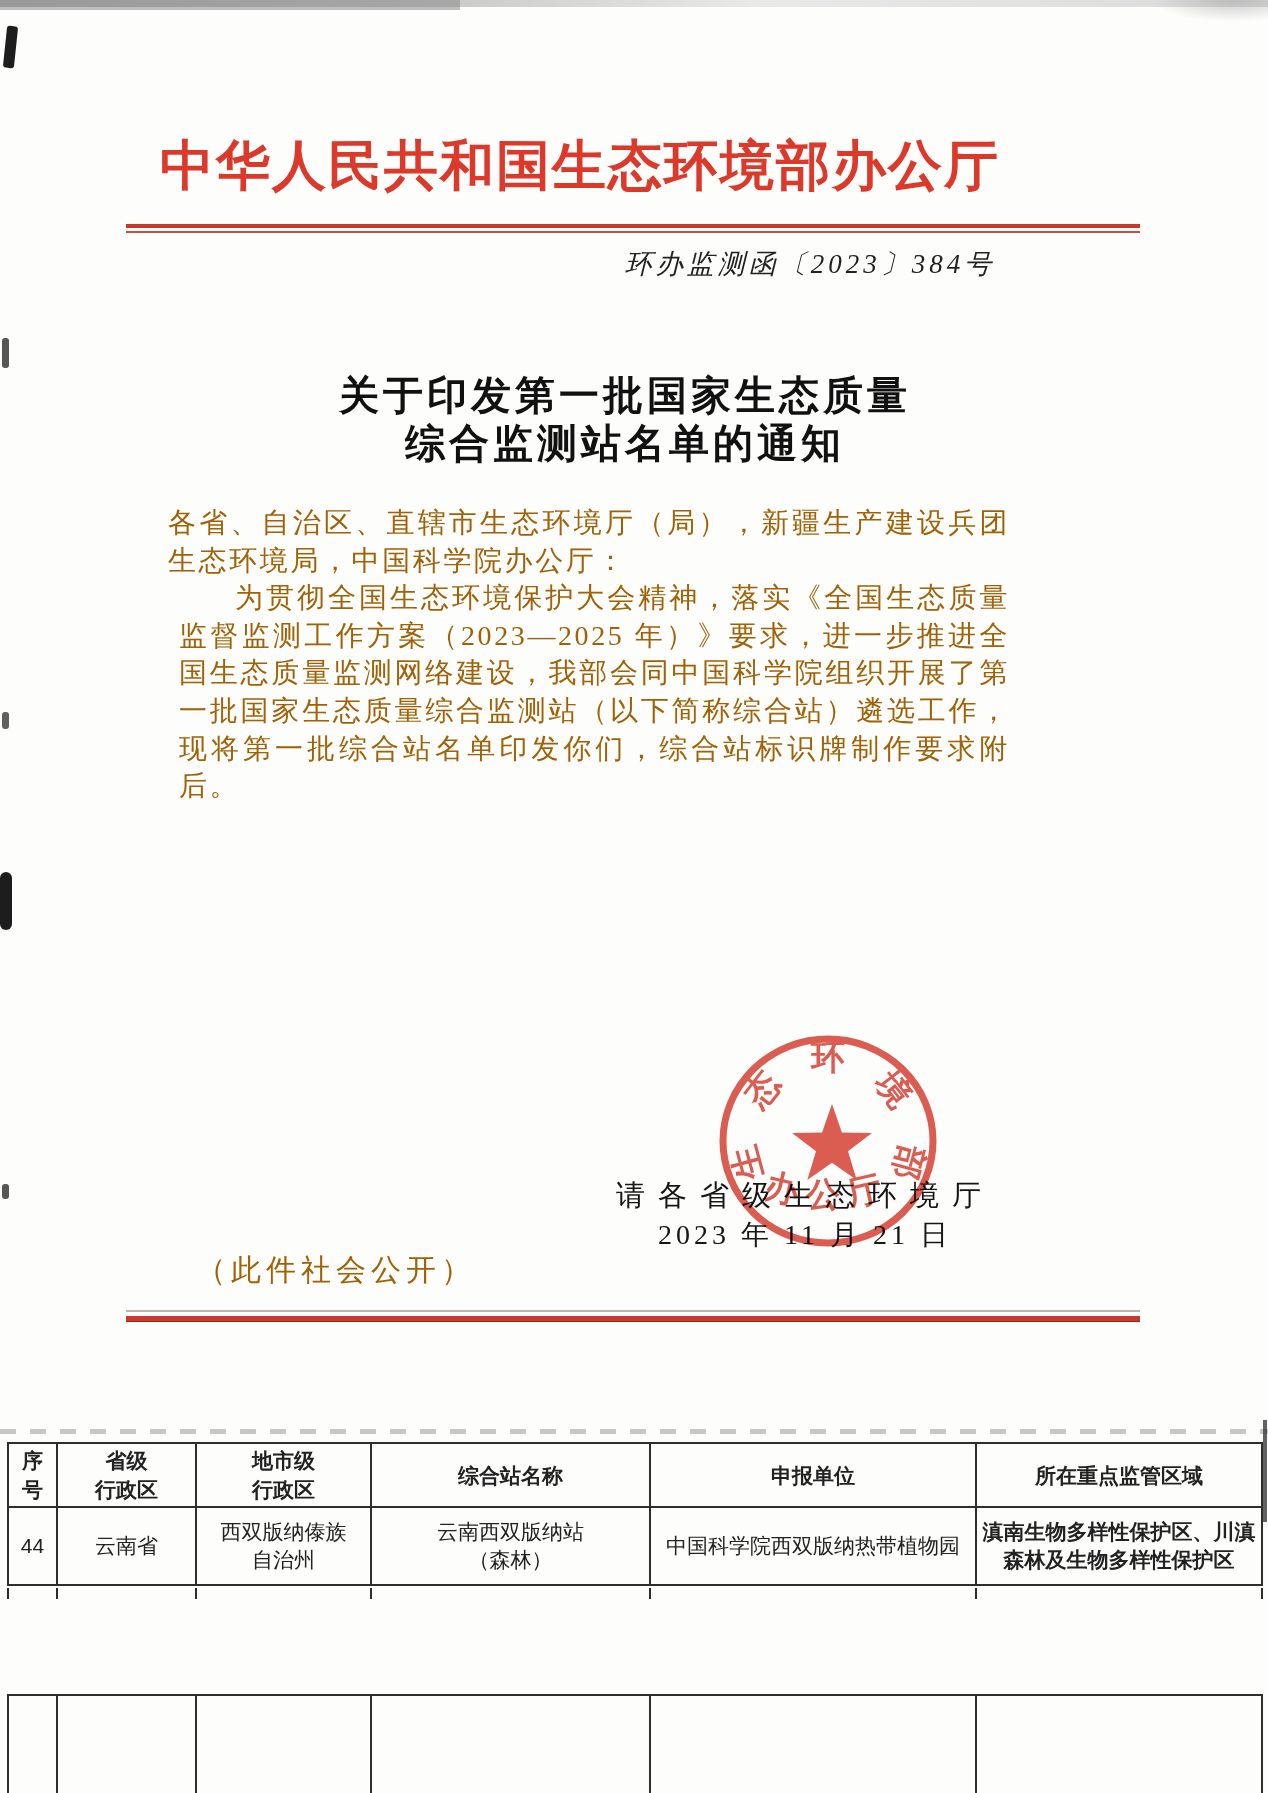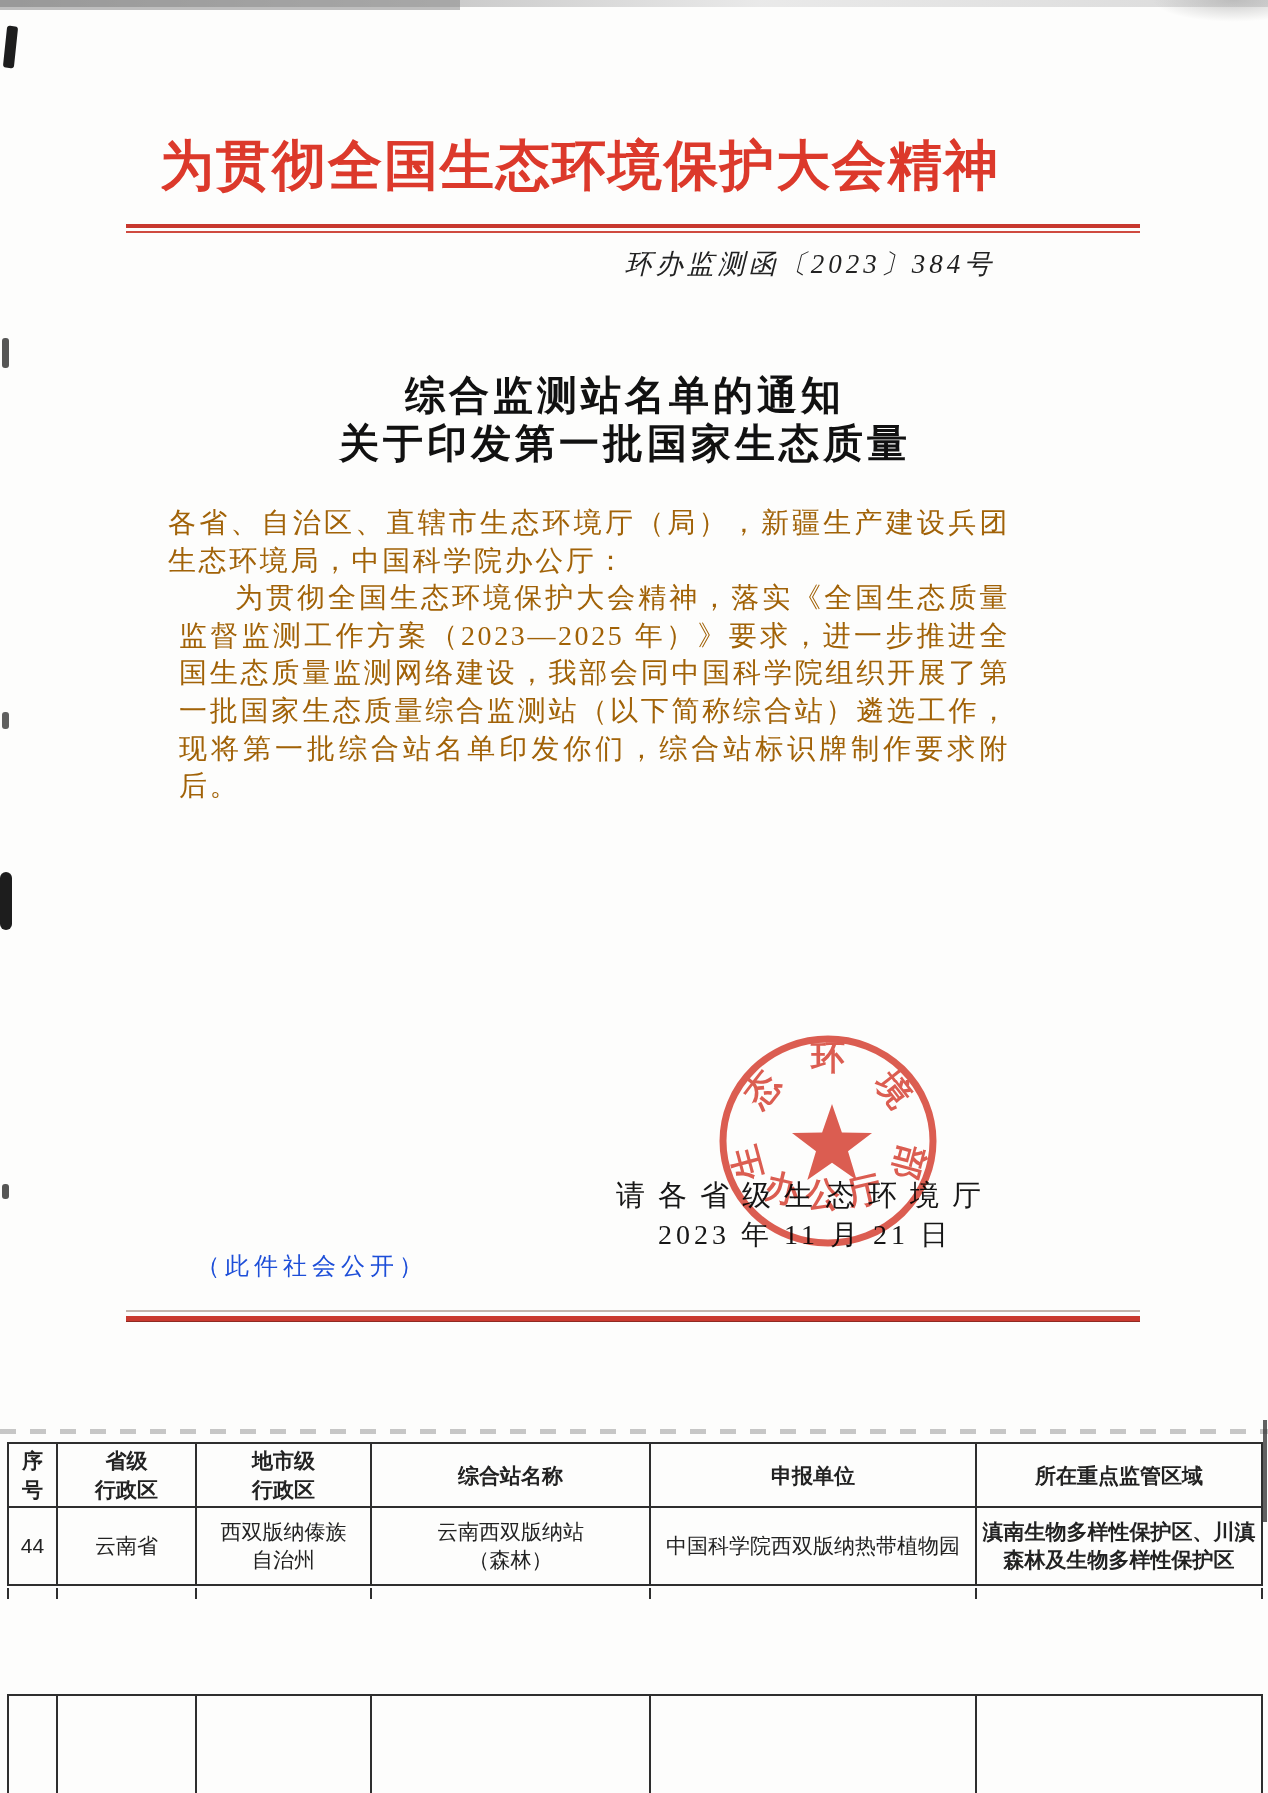--- a/index.html
+++ b/index.html
@@ -41,21 +41,21 @@
   .body-text{position:absolute;left:168px;top:504px;width:842px;
     font-size:28px;line-height:37.6px;letter-spacing:2.6px;text-align:justify;color:#a16207;}
   .body-text p{margin:0;}
   .body-text p.indent{text-indent:2em;margin-left:11px;}
 
   
   .signer{position:absolute;left:505px;top:1176px;width:600px;text-align:center;
     font-size:29px;letter-spacing:13px;color:#161616;white-space:nowrap;}
   .sign-date{position:absolute;left:505px;top:1216px;width:600px;text-align:center;
     font-size:28px;letter-spacing:4px;color:#161616;white-space:nowrap;}
-  .public-note{position:absolute;left:196px;top:1250px;font-size:24px;letter-spacing:5px;color:#1d4ed8;}
+  .public-note{position:absolute;left:196px;top:1250px;font-size:30px;letter-spacing:5px;color:#a16207;}
 
   
   .seal{position:absolute;left:708px;top:1028px;width:240px;height:230px;
     mix-blend-mode:multiply;opacity:.88;pointer-events:none;}
   .seal svg text{font-family:"Liberation Serif","DejaVu Serif",serif;font-weight:700;}
 
   
   .bottom-rule-a{position:absolute;left:126px;top:1310px;width:1014px;height:2px;background:#c2b4ac;}
   .bottom-rule-b{position:absolute;left:126px;top:1316px;width:1014px;height:5px;background:#c9392e;
     border-bottom:1px solid #8f2a22;}
@@ -84,27 +84,27 @@
   <div class="top-left-smudge"></div>
   <div class="top-right-smudge"></div>
   <div class="edge-mark m1"></div>
   <div class="edge-mark m2"></div>
   <div class="edge-mark m3"></div>
   <div class="edge-mark m4"></div>
   <div class="edge-mark m5"></div>
   <div class="page-break-smudge"></div>
   <div class="right-edge-tick"></div>
 
-  <div class="letterhead-title">为贯彻全国生态环境保护大会精神</div>
+  <div class="letterhead-title">中华人民共和国生态环境部办公厅</div>
   <div class="red-rule"></div>
   <div class="doc-number">环办监测函〔2023〕384号</div>
 
   <div class="notice-title">
+    <div>关于印发第一批国家生态质量</div>
     <div>综合监测站名单的通知</div>
-    <div>关于印发第一批国家生态质量</div>
   </div>
 
   <div class="body-text">
     <p>各省、自治区、直辖市生态环境厅（局），新疆生产建设兵团生态环境局，中国科学院办公厅：</p>
     <p class="indent">为贯彻全国生态环境保护大会精神，落实《全国生态质量监督监测工作方案（2023—2025 年）》要求，进一步推进全国生态质量监测网络建设，我部会同中国科学院组织开展了第一批国家生态质量综合监测站（以下简称综合站）遴选工作，现将第一批综合站名单印发你们，综合站标识牌制作要求附后。</p>
   </div>
 
   <div class="signer">请各省级生态环境厅</div>
   <div class="sign-date">2023 年 11 月 21 日</div>
   <div class="public-note">（此件社会公开）</div>

